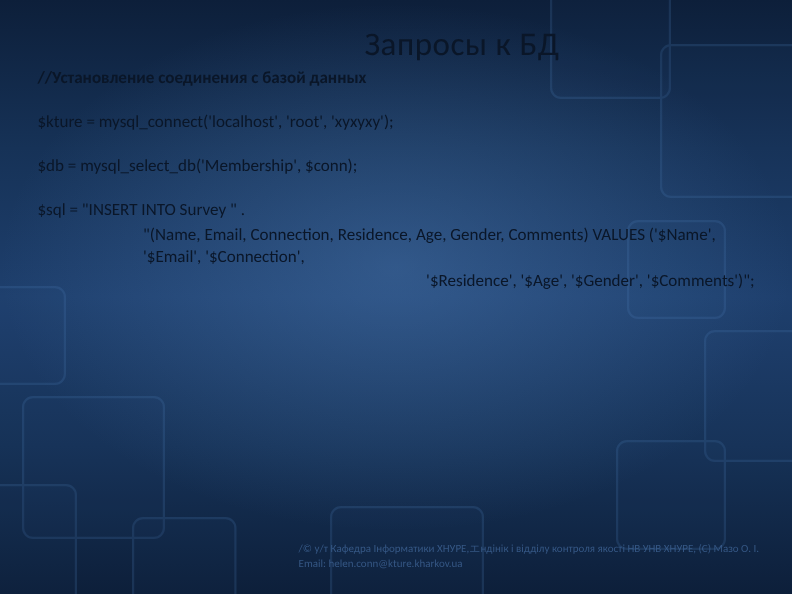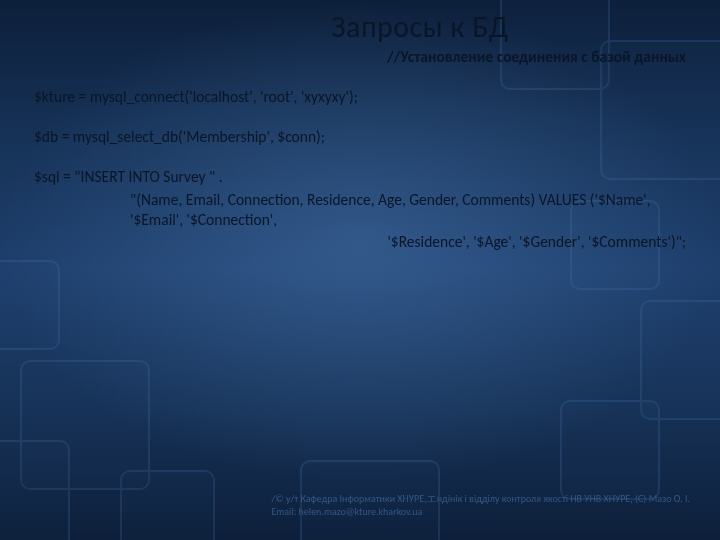--- a/index.html
+++ b/index.html
@@ -17,21 +17,21 @@
   }
   .sq {
     position: absolute;
     border: 2px solid #4a7bb5;
     border-radius: 10px;
     background: rgba(60,100,160,0.15);
   }
   .slide {
     position: relative;
     width: 100%; height: 100%;
-    padding: 8px 34px 0 34px;
+    padding: 22px 34px 0 34px;
   }
   .title {
     font-size: 30px;
     font-weight: 400;
     color: #0a1628;
     text-align: center;
     margin-bottom: 6px;
     margin-left: 120px;
     letter-spacing: 0.5px;
   }
@@ -48,21 +48,21 @@
   .footer {
     position: absolute;
     right: 30px;
     bottom: 22px;
     font-size: 10px;
     color: #3b5f8f;
     text-align: left;
     line-height: 1.3;
     opacity: 0.85;
   }
-  .bold { font-weight: 700; text-align: right; }
+  .bold { font-weight: 700; }
 </style>
 </head>
 <body>
 
 <div class="bg-squares">
   <div class="sq" style="left:500px; top:-20px; width:110px; height:110px;"></div>
   <div class="sq" style="left:600px; top:40px; width:140px; height:140px;"></div>
   <div class="sq" style="left:570px; top:200px; width:90px; height:90px;"></div>
   <div class="sq" style="left:640px; top:300px; width:120px; height:120px;"></div>
   <div class="sq" style="left:560px; top:400px; width:100px; height:100px;"></div>
@@ -78,15 +78,15 @@
 
   <div class="line first bold">//Установление соединения с базой данных</div>
   <div class="line">$kture = mysql_connect('localhost', 'root', 'хухуху');</div>
   <div class="line">$db = mysql_select_db('Membership', $conn);</div>
   <div class="line" style="margin-bottom:2px;">$sql = "INSERT INTO Survey " .</div>
   <div class="line indent1" style="margin-bottom:2px;">"(Name, Email, Connection, Residence, Age, Gender, Comments) VALUES ('$Name', '$Email', '$Connection',</div>
   <div class="line indent2">'$Residence', '$Age', '$Gender', '$Comments')";</div>
 
   <div class="footer">
     <div>/© у/т Кафедра Інформатики ХНУРЕ,エндінік і відділу контроля якості НВ УНВ ХНУРЕ, (С) Мазо О. І.</div>
-    <div>Email: helen.mazo@kture.kharkov.ua</div>
+    <div>Email: helen.conn@kture.kharkov.ua</div>
   </div>
 </div>
 
 </body></html>

